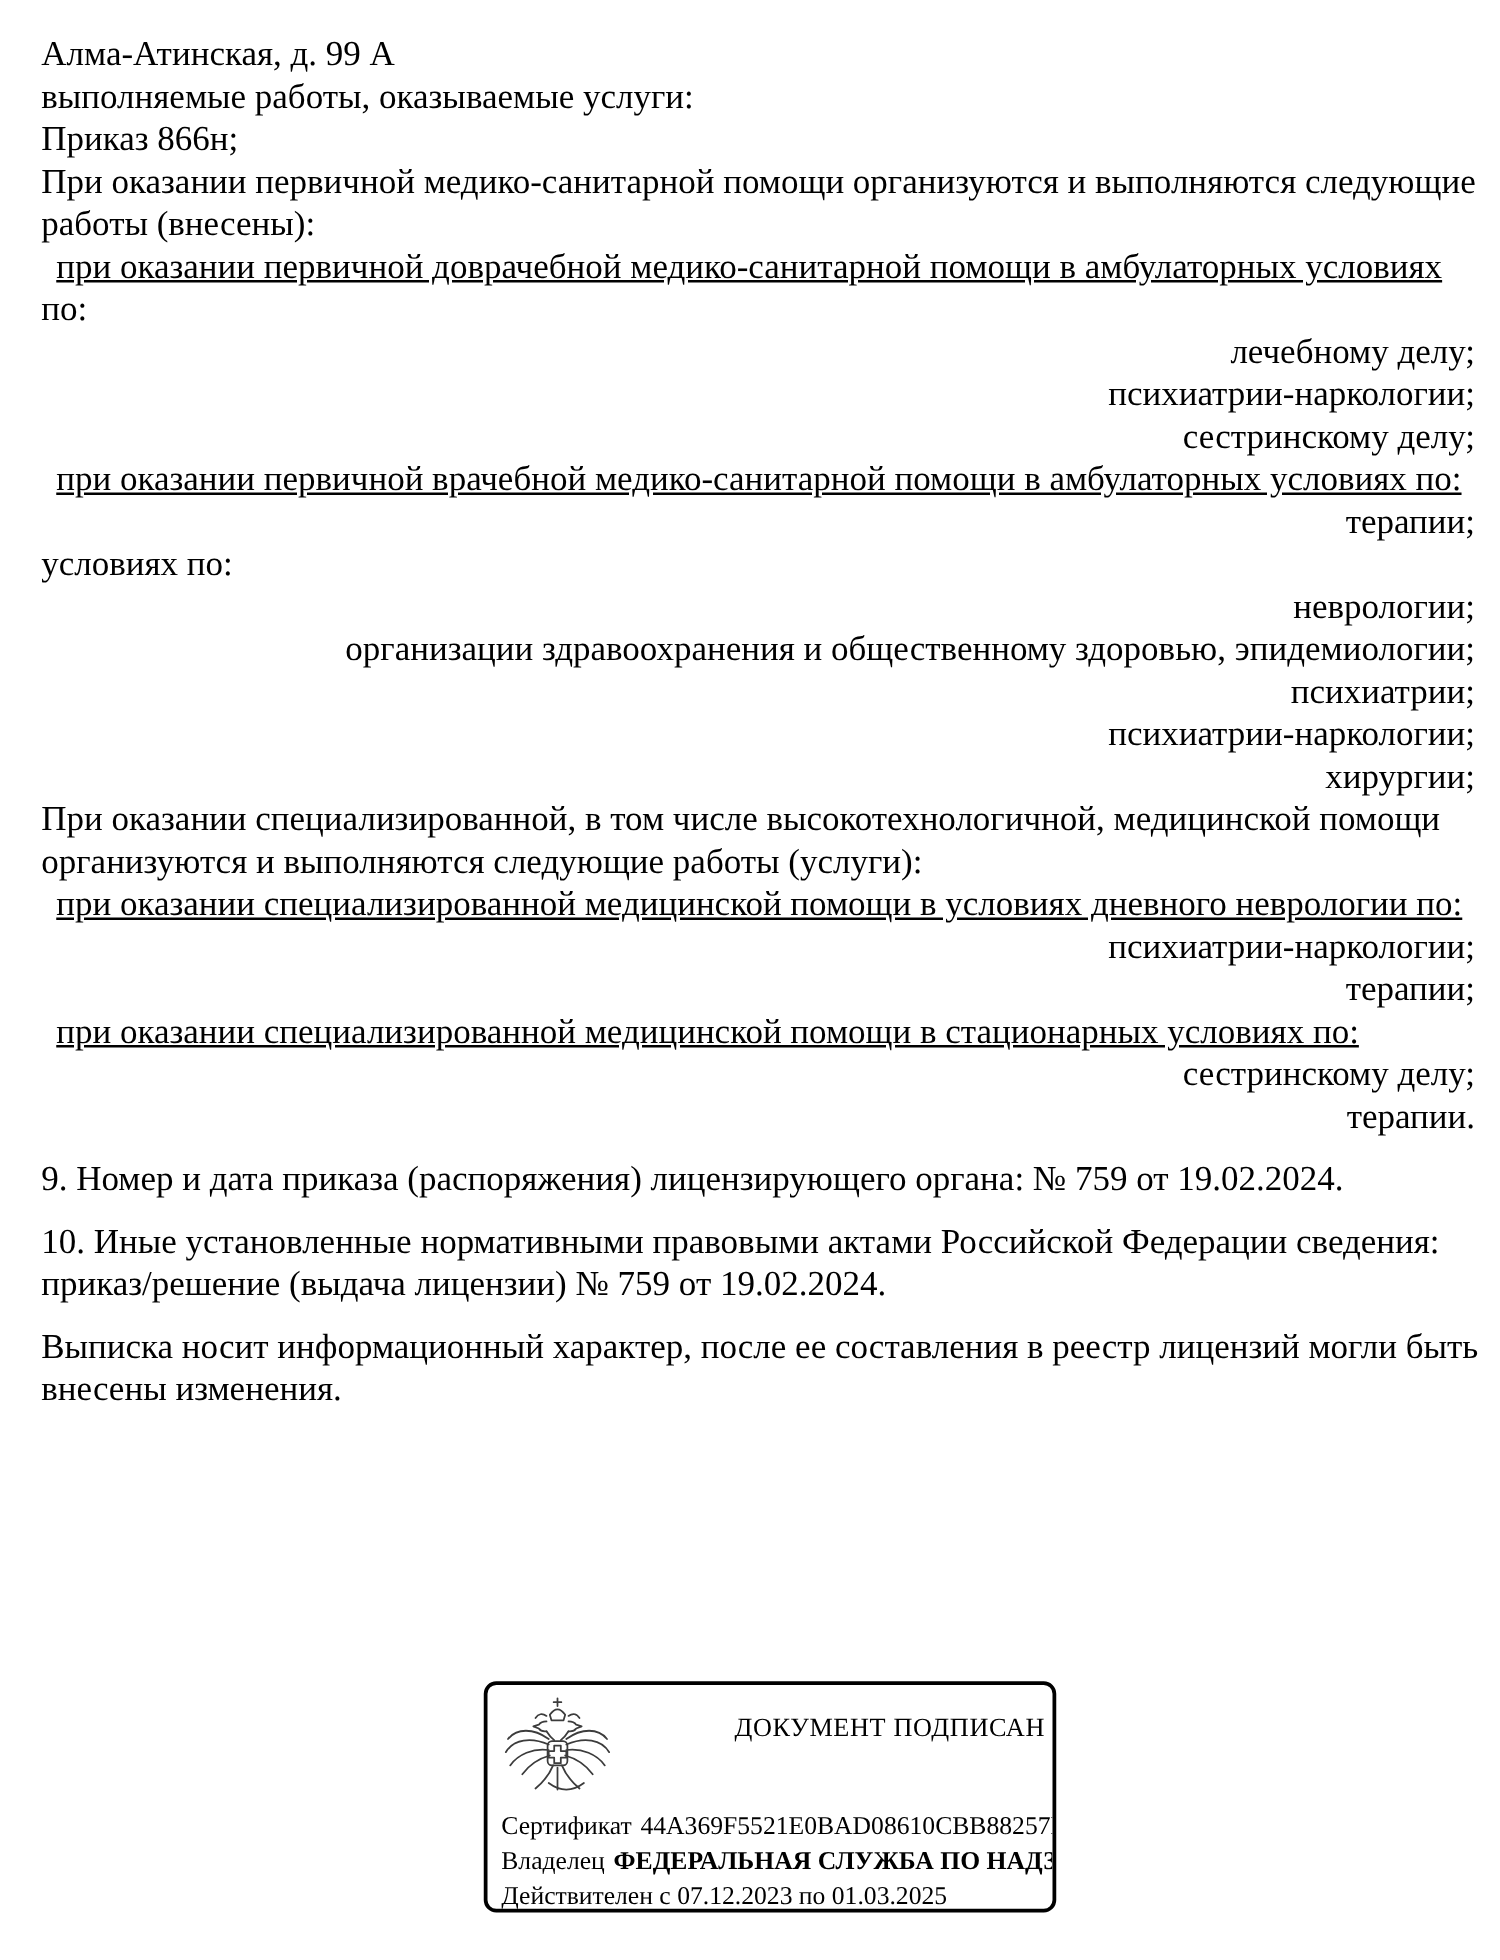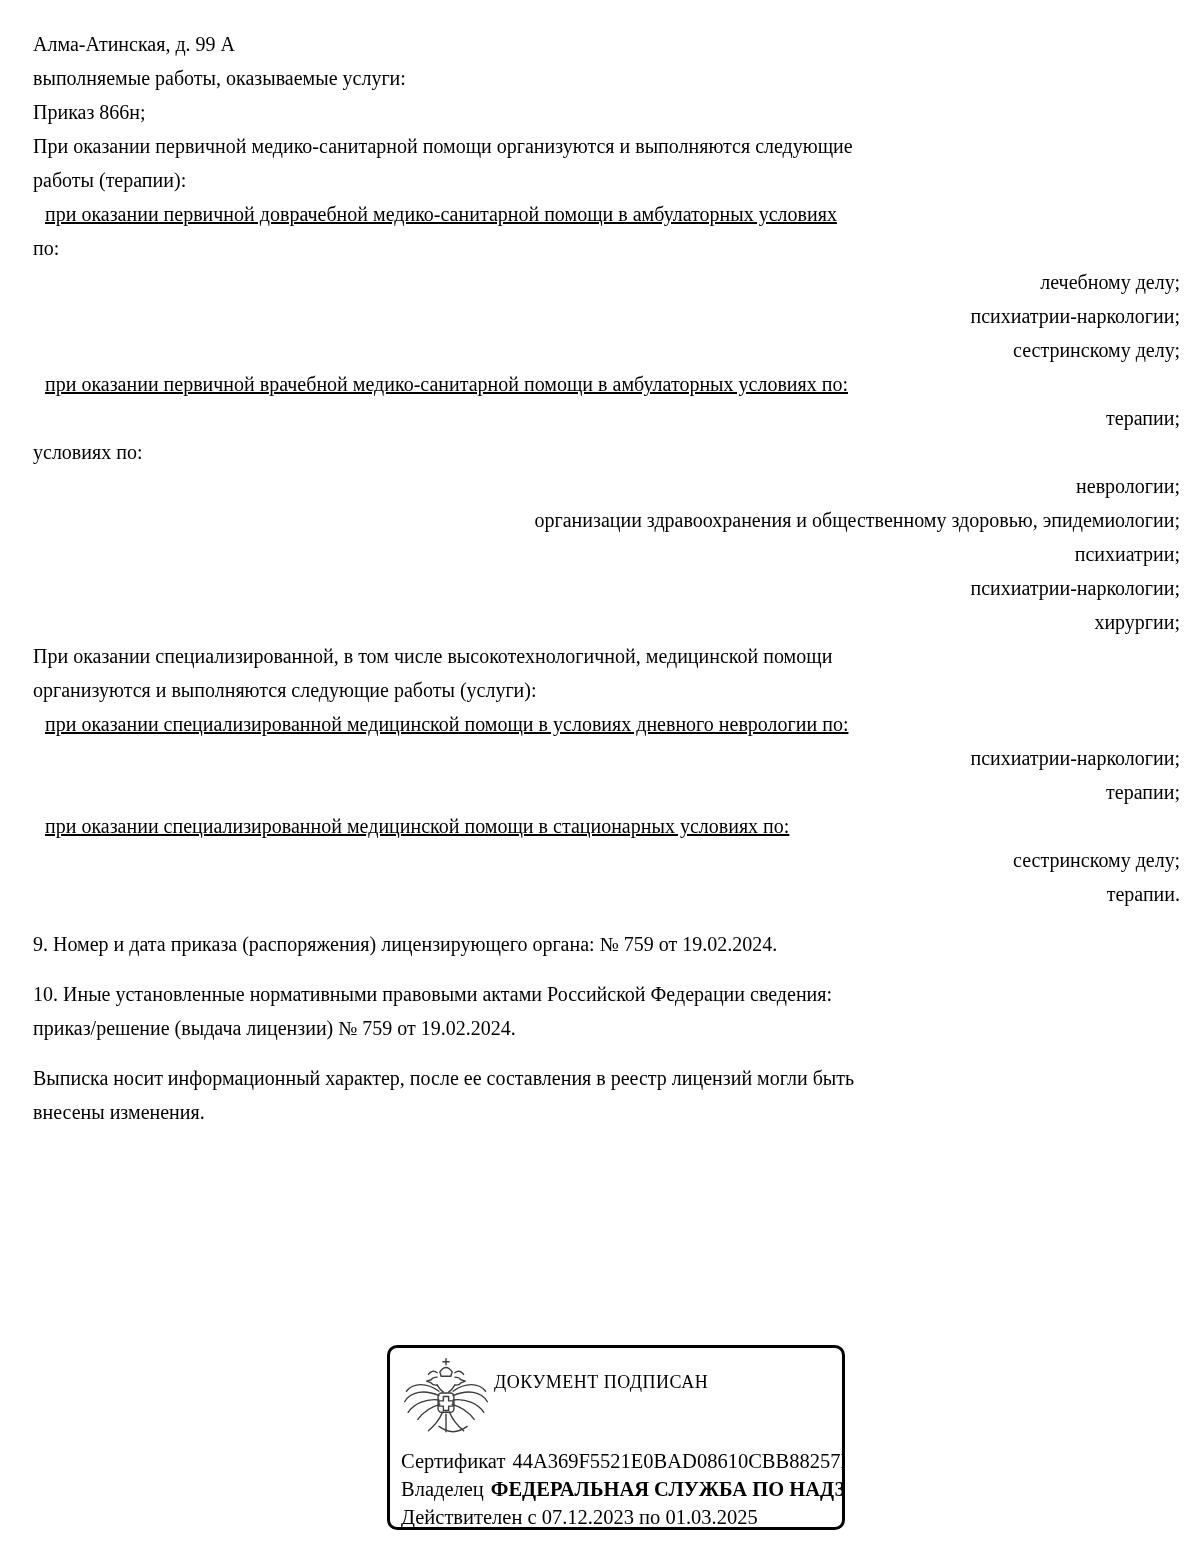--- a/index.html
+++ b/index.html
@@ -10,21 +10,21 @@
     position: relative;
     font-family: "Liberation Serif", "DejaVu Serif", serif;
     color: #000000;
     overflow: hidden;
   }
   .doc-text {
     position: absolute;
     top: 27px;
     left: 33px;
     right: 20px;
-    font-size: 20px;
+    font-size: 28px;
     line-height: 34px;
   }
   .ln { white-space: nowrap; }
   .ind1 { padding-left: 12px; text-decoration: underline; }
   .ind2 { padding-left: 29px; text-align: right; }
   .mt-blank { margin-top: 16px; }
 
   .stamp {
     position: absolute;
     left: 387px;
@@ -42,22 +42,22 @@
     left: 12px;
     top: 8px;
     width: 88px;
     height: 88px;
   }
   .stamp-title {
     position: absolute;
     left: 104px;
     right: 6px;
     top: 22px;
-    text-align: left;
-    font-size: 18px;
+    text-align: right;
+    font-size: 21px;
     line-height: 25px;
     letter-spacing: 0.5px;
   }
   .stamp-info {
     position: absolute;
     left: 11px;
     right: 0;
     top: 99px;
     font-size: 20.5px;
     line-height: 28px;
@@ -67,21 +67,21 @@
   .owner-value { font-weight: bold; }
 </style>
 </head>
 <body>
 
 <div class="doc-text">
   <div class="ln">Алма-Атинская, д. 99 А</div>
   <div class="ln">выполняемые работы, оказываемые услуги:</div>
   <div class="ln">Приказ 866н;</div>
   <div class="ln">При оказании первичной медико-санитарной помощи организуются и выполняются следующие</div>
-  <div class="ln">работы (терапии):</div>
+  <div class="ln">работы (внесены):</div>
   <div class="ln ind1">при оказании первичной доврачебной медико-санитарной помощи в амбулаторных условиях</div>
   <div class="ln">по:</div>
   <div class="ln ind2">лечебному делу;</div>
   <div class="ln ind2">психиатрии-наркологии;</div>
   <div class="ln ind2">сестринскому делу;</div>
   <div class="ln ind1">при оказании первичной врачебной медико-санитарной помощи в амбулаторных условиях по:</div>
   <div class="ln ind2">терапии;</div>
   <div class="ln">условиях по:</div>
   <div class="ln ind2">неврологии;</div>
   <div class="ln ind2">организации здравоохранения и общественному здоровью, эпидемиологии;</div>

